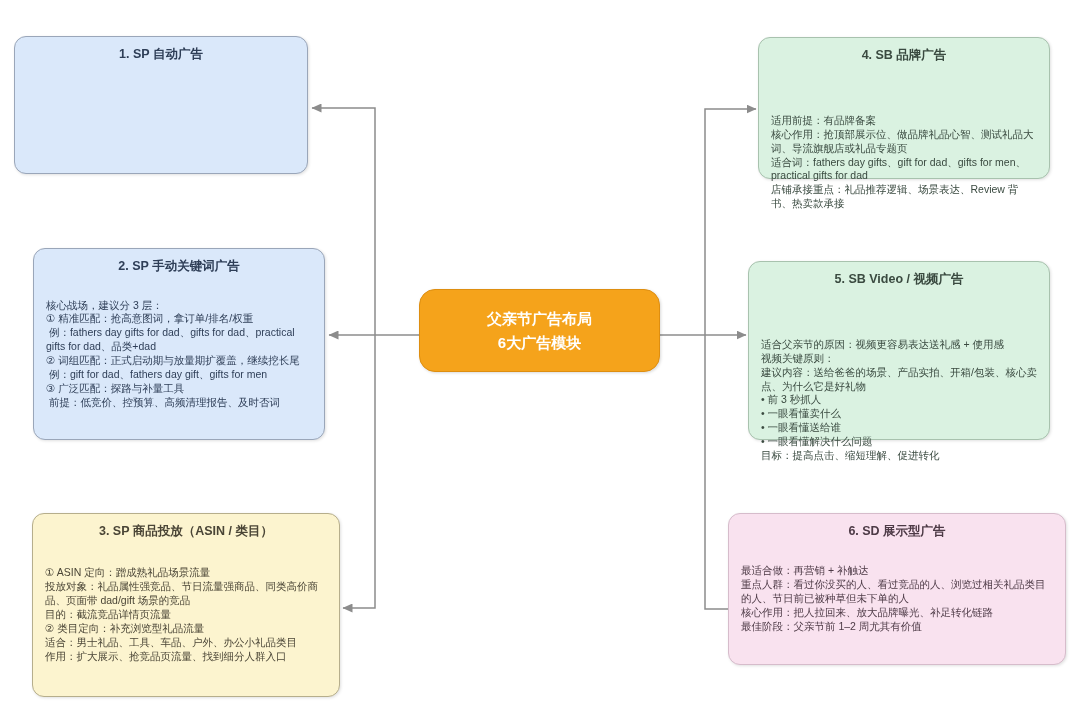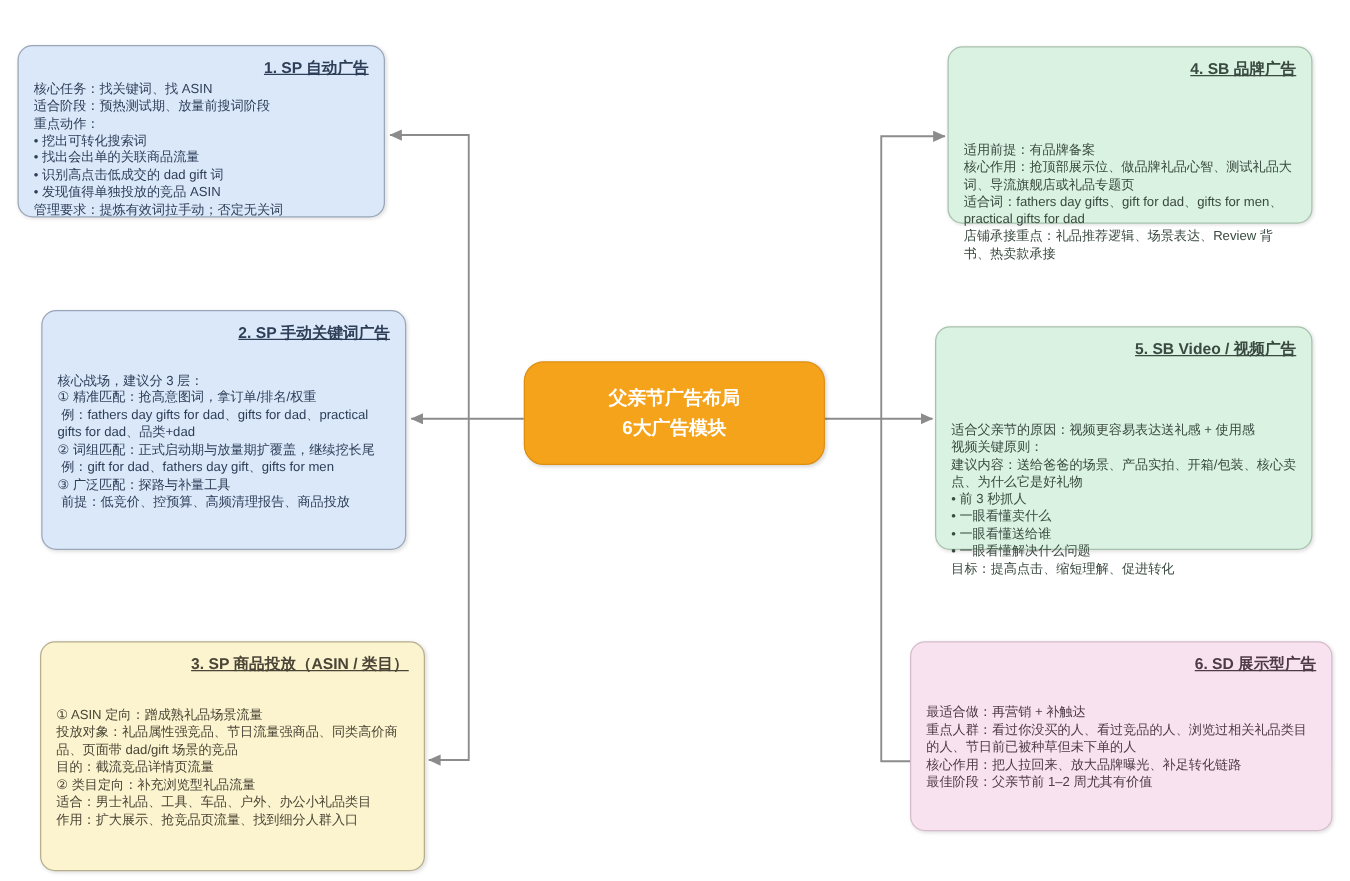--- a/index.html
+++ b/index.html
@@ -28,24 +28,23 @@
     border: 1px solid #999;
     border-radius: 12px;
     display: flex;
     flex-direction: column;
     padding: 6px 12px 8px 12px;
     box-shadow: 1px 1px 3px rgba(0,0,0,0.12);
   }
   .node-title {
     font-size: 12.5px;
     font-weight: bold;
-    text-align: right;
+    text-align: center;
     padding: 3px 0 2px 0;
     flex: 0 0 auto;
-    text-decoration: underline;
   }
   .node-body {
     flex: 1 1 auto;
     display: flex;
     flex-direction: column;
     justify-content: center;
     font-size: 10.5px;
     line-height: 1.32;
   }
   .node-body .line {
@@ -89,42 +88,32 @@
     <path d="M419,335 L329,335" stroke="#8C8C8C" stroke-width="1.5" fill="none" marker-end="url(#arrow)"></path>
     <path d="M375,335 L375,108 L312,108" stroke="#8C8C8C" stroke-width="1.5" fill="none" marker-end="url(#arrow)"></path>
     <path d="M375,335 L375,608 L343,608" stroke="#8C8C8C" stroke-width="1.5" fill="none" marker-end="url(#arrow)"></path>
     <path d="M660,335 L746,335" stroke="#8C8C8C" stroke-width="1.5" fill="none" marker-end="url(#arrow)"></path>
     <path d="M705,335 L705,109 L756,109" stroke="#8C8C8C" stroke-width="1.5" fill="none" marker-end="url(#arrow)"></path>
     <path d="M705,335 L705,609 L766,609" stroke="#8C8C8C" stroke-width="1.5" fill="none" marker-end="url(#arrow)"></path>
   </svg>
 
   <div class="node theme-blue" style="left:14px; top:36px; width:294px; height:138px;">
     <div class="node-title">1. SP 自动广告</div>
-    <div class="node-body">
-        <div class="line">核心任务：找关键词、找 ASIN</div>
-        <div class="line">适合阶段：预热测试期、放量前搜词阶段</div>
-        <div class="line">重点动作：</div>
-        <div class="line">• 挖出可转化搜索词</div>
-        <div class="line">• 找出会出单的关联商品流量</div>
-        <div class="line">• 识别高点击低成交的 dad gift 词</div>
-        <div class="line">• 发现值得单独投放的竞品 ASIN</div>
-        <div class="line">管理要求：提炼有效词拉手动；否定无关词</div>
-      </div>
   </div>
 
   <div class="node theme-blue" style="left:33px; top:248px; width:292px; height:192px;">
     <div class="node-title">2. SP 手动关键词广告</div>
     <div class="node-body">
         <div class="line">核心战场，建议分 3 层：</div>
         <div class="line">① 精准匹配：抢高意图词，拿订单/排名/权重</div>
         <div class="line"> 例：fathers day gifts for dad、gifts for dad、practical gifts for dad、品类+dad</div>
         <div class="line">② 词组匹配：正式启动期与放量期扩覆盖，继续挖长尾</div>
         <div class="line"> 例：gift for dad、fathers day gift、gifts for men</div>
         <div class="line">③ 广泛匹配：探路与补量工具</div>
-        <div class="line"> 前提：低竞价、控预算、高频清理报告、商品投放</div>
+        <div class="line"> 前提：低竞价、控预算、高频清理报告、及时否词</div>
       </div>
   </div>
 
   <div class="node theme-yellow" style="left:32px; top:513px; width:308px; height:184px;">
     <div class="node-title">3. SP 商品投放（ASIN / 类目）</div>
     <div class="node-body">
         <div class="line">① ASIN 定向：蹭成熟礼品场景流量</div>
         <div class="line">投放对象：礼品属性强竞品、节日流量强商品、同类高价商品、页面带 dad/gift 场景的竞品</div>
         <div class="line">目的：截流竞品详情页流量</div>
         <div class="line">② 类目定向：补充浏览型礼品流量</div>

